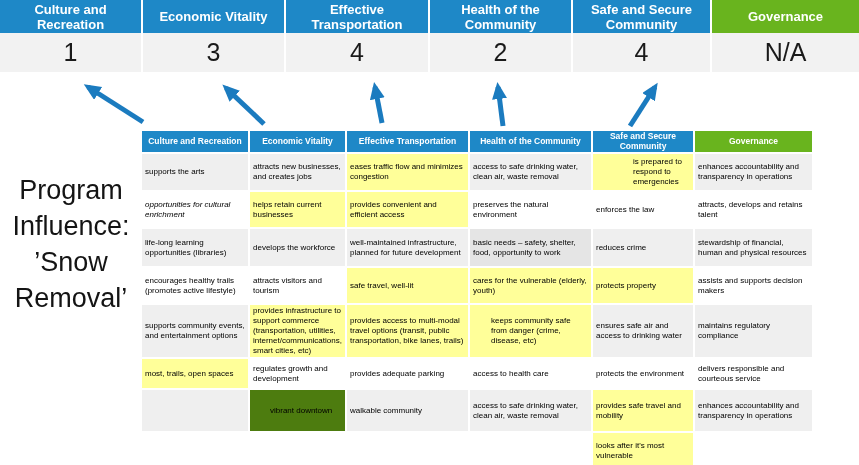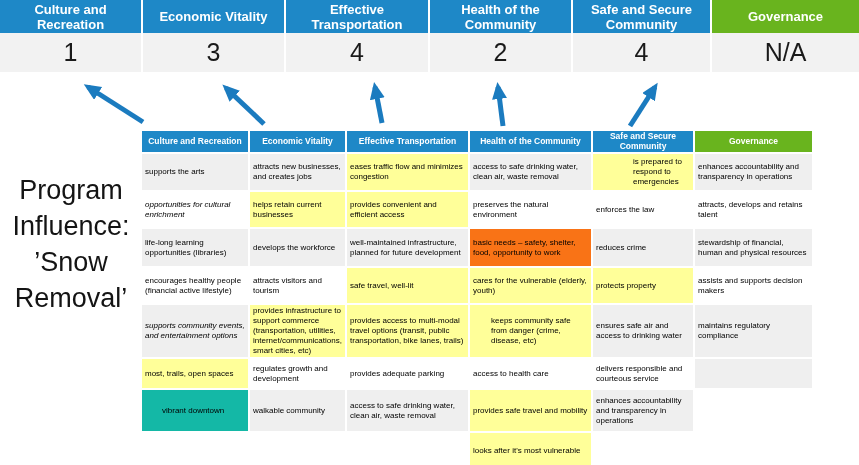--- a/index.html
+++ b/index.html
@@ -84,42 +84,43 @@
       <div class="mx-c" style="background: rgb(239, 239, 239);">enhances accountability and transparency in operations</div>
       <div class="mx-c" style="background: rgb(255, 255, 255); font-style: italic;">opportunities for cultural enrichment</div>
       <div class="mx-c" style="background: rgb(255, 255, 153);">helps retain current businesses</div>
       <div class="mx-c" style="background: rgb(255, 255, 153);">provides convenient and efficient access</div>
       <div class="mx-c" style="background: rgb(255, 255, 255);">preserves the natural environment</div>
       <div class="mx-c" style="background: rgb(255, 255, 255);">enforces the law</div>
       <div class="mx-c" style="background: rgb(255, 255, 255);">attracts, develops and retains talent</div>
       <div class="mx-c" style="background: rgb(239, 239, 239);">life-long learning opportunities (libraries)</div>
       <div class="mx-c" style="background: rgb(239, 239, 239);">develops the workforce</div>
       <div class="mx-c" style="background: rgb(239, 239, 239);">well-maintained infrastructure, planned for future development</div>
-      <div class="mx-c" style="background: #f97316;">basic needs – safety, shelter, food, opportunity to work</div>
+      <div class="mx-c" style="background: #e5e5e5;">basic needs – safety, shelter, food, opportunity to work</div>
       <div class="mx-c" style="background: rgb(239, 239, 239);">reduces crime</div>
       <div class="mx-c" style="background: rgb(239, 239, 239);">stewardship of financial, human and physical resources</div>
-      <div class="mx-c" style="background: rgb(255, 255, 255);">encourages healthy people (financial active lifestyle)</div>
+      <div class="mx-c" style="background: rgb(255, 255, 255);">encourages healthy trails (promotes active lifestyle)</div>
       <div class="mx-c" style="background: rgb(255, 255, 255);">attracts visitors and tourism</div>
       <div class="mx-c" style="background: rgb(255, 255, 153);">safe travel, well-lit</div>
       <div class="mx-c" style="background: rgb(255, 255, 153);">cares for the vulnerable (elderly, youth)</div>
       <div class="mx-c" style="background: rgb(255, 255, 153);">protects property</div>
       <div class="mx-c" style="background: rgb(255, 255, 255);">assists and supports decision makers</div>
-      <div class="mx-c" style="background: rgb(239, 239, 239); font-style: italic;">supports community events, and entertainment options</div>
+      <div class="mx-c" style="background: rgb(239, 239, 239);">supports community events, and entertainment options</div>
       <div class="mx-c" style="background: rgb(255, 255, 153);">provides infrastructure to support commerce (transportation, utilities, internet/communications, smart cities, etc)</div>
       <div class="mx-c" style="background: rgb(255, 255, 153);">provides access to multi-modal travel options (transit, public transportation, bike lanes, trails)</div>
       <div class="mx-c" style="background: rgb(255, 255, 153); padding-left: 21px;">keeps community safe from danger (crime, disease, etc)</div>
       <div class="mx-c" style="background: rgb(239, 239, 239);">ensures safe air and access to drinking water</div>
       <div class="mx-c" style="background: rgb(239, 239, 239);">maintains regulatory compliance</div>
       <div class="mx-c" style="background: rgb(255, 255, 153);">most, trails, open spaces</div>
       <div class="mx-c" style="background: rgb(255, 255, 255);">regulates growth and development</div>
       <div class="mx-c" style="background: rgb(255, 255, 255);">provides adequate parking</div>
       <div class="mx-c" style="background: rgb(255, 255, 255);">access to health care</div>
+      <div class="mx-c" style="background: rgb(255, 255, 255);">protects the environment</div>
       <div class="mx-c" style="background: rgb(255, 255, 255);">delivers responsible and courteous service</div>
       <div class="mx-c" style="background: rgb(239, 239, 239);"></div>
-      <div class="mx-c" style="background: #14b8a6; padding-left: 20px;">vibrant downtown</div>
+      <div class="mx-c" style="background: #4d7c0f; padding-left: 20px;">vibrant downtown</div>
       <div class="mx-c" style="background: rgb(239, 239, 239);">walkable community</div>
       <div class="mx-c" style="background: rgb(239, 239, 239);">access to safe drinking water, clean air, waste removal</div>
       <div class="mx-c" style="background: rgb(255, 255, 153);">provides safe travel and mobility</div>
       <div class="mx-c" style="background: rgb(239, 239, 239);">enhances accountability and transparency in operations</div>
       <div class="mx-c" style="background: rgb(255, 255, 255);"></div>
       <div class="mx-c" style="background: rgb(255, 255, 255);"></div>
       <div class="mx-c" style="background: rgb(255, 255, 255);"></div>
       <div class="mx-c" style="background: rgb(255, 255, 255);"></div>
       <div class="mx-c" style="background: rgb(255, 255, 153);">looks after it's most vulnerable</div>
       <div class="mx-c" style="background: rgb(255, 255, 255);"></div>

